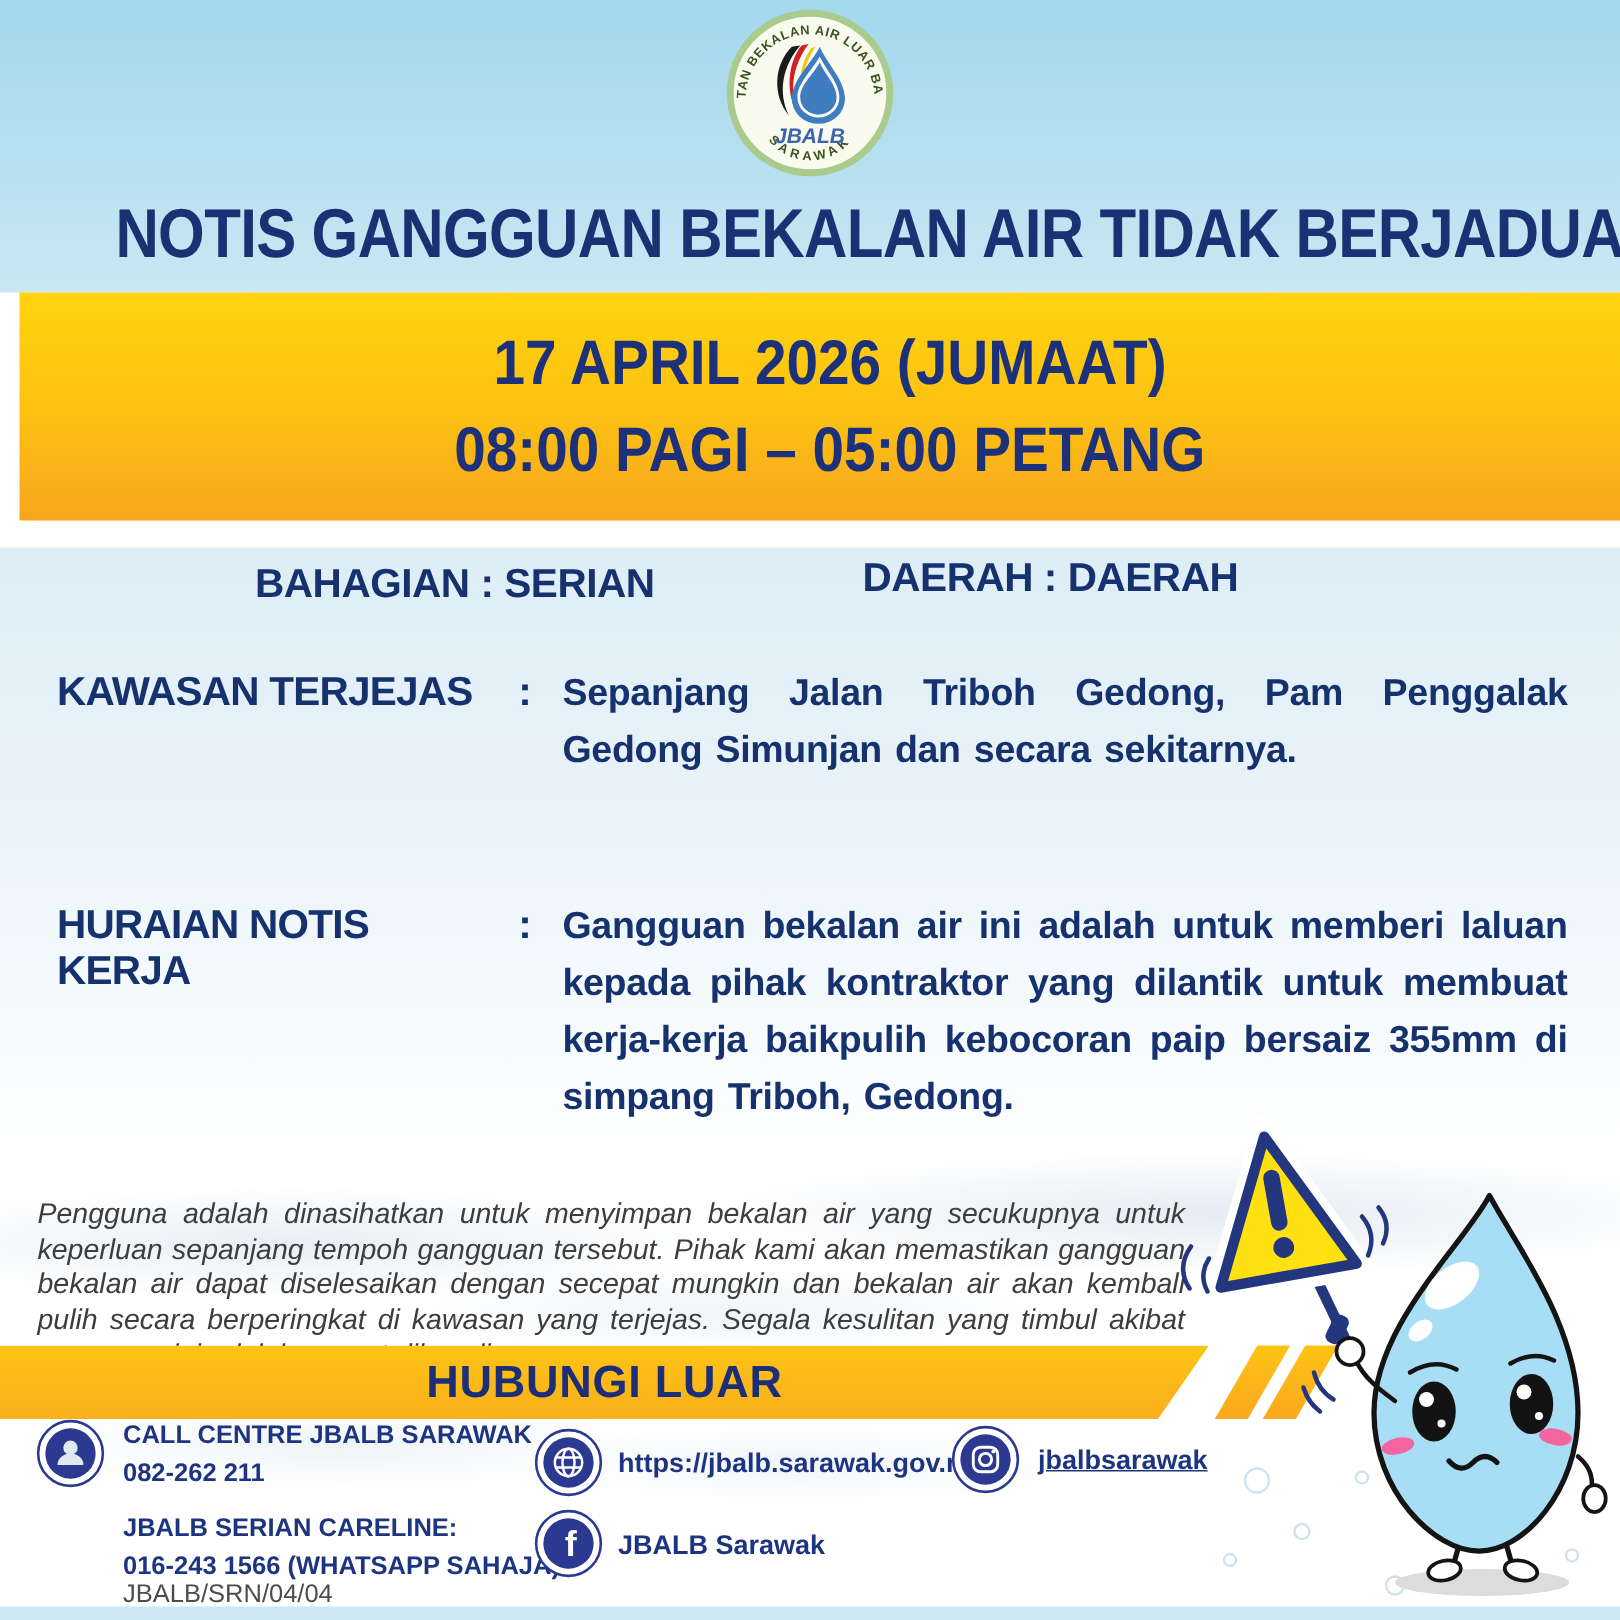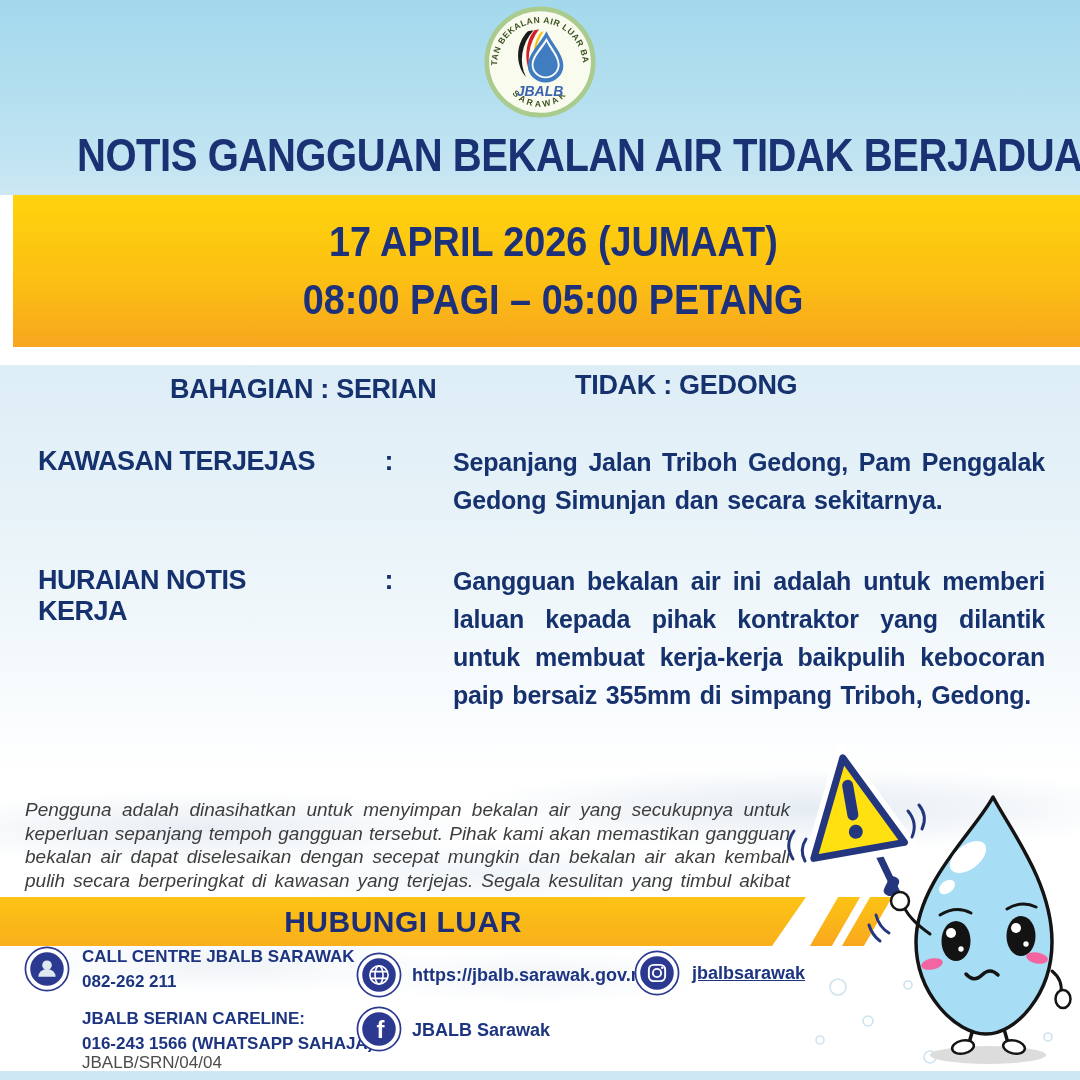--- a/index.html
+++ b/index.html
@@ -40,23 +40,23 @@
     color:#1c3179; font-weight:bold; font-size:42px; }
   .schedule .squeeze { display:inline-block; transform:scaleX(.9); transform-origin:center; }
 
   
   .loc-row { position:absolute; top:374px; left:0; width:1080px;
     color:#16326e; font-weight:bold; font-size:27px; letter-spacing:-.3px; }
   .loc-row .bahagian { position:absolute; left:170px; top:0; }
   .loc-row .daerah   { position:absolute; left:575px; top:-4px; }
   .detail-row { position:absolute; left:0; width:1080px; padding:0 35px 0 38px;
     display:grid; grid-template-columns:287px 50px 1fr; align-items:start;
-    color:#16326e; font-weight:bold;gap:39px; }
+    color:#16326e; font-weight:bold; }
   .detail-row.kawasan { top:443px; }
-  .detail-row.huraian { top:562px; }
+  .detail-row.huraian { top:598px; }
   .detail-row .lbl { font-size:27px; letter-spacing:-.5px; padding-top:3px; }
   .detail-row .colon { font-size:27px; text-align:center; padding-top:3px; }
   .detail-row .txt { font-size:25px; line-height:38px; text-align:justify;
     letter-spacing:-.2px; word-spacing:2px; }
 
   
   .advisory { position:absolute; top:798px; left:25px; width:765px;
     font-style:italic; color:#3d3d3d; font-size:19px; line-height:23.5px;
     text-align:justify; font-weight:500; }
 
@@ -121,21 +121,21 @@
     <div>
       <span class="squeeze">17 APRIL 2026 (JUMAAT)</span>
     </div>
     <div>
       <span class="squeeze">08:00 PAGI – 05:00 PETANG</span>
     </div>
   </section>
 
   <div class="loc-row">
     <span class="bahagian">BAHAGIAN : SERIAN</span>
-    <span class="daerah">TIDAK : GEDONG</span>
+    <span class="daerah">DAERAH : DAERAH</span>
   </div>
 
   <div class="detail-row kawasan">
     <span class="lbl">KAWASAN TERJEJAS</span>
     <span class="colon">:</span>
     <p class="txt">Sepanjang Jalan Triboh Gedong, Pam Penggalak Gedong Simunjan dan secara sekitarnya.</p>
   </div>
 
   <div class="detail-row huraian">
     <span class="lbl">HURAIAN NOTIS KERJA</span>

